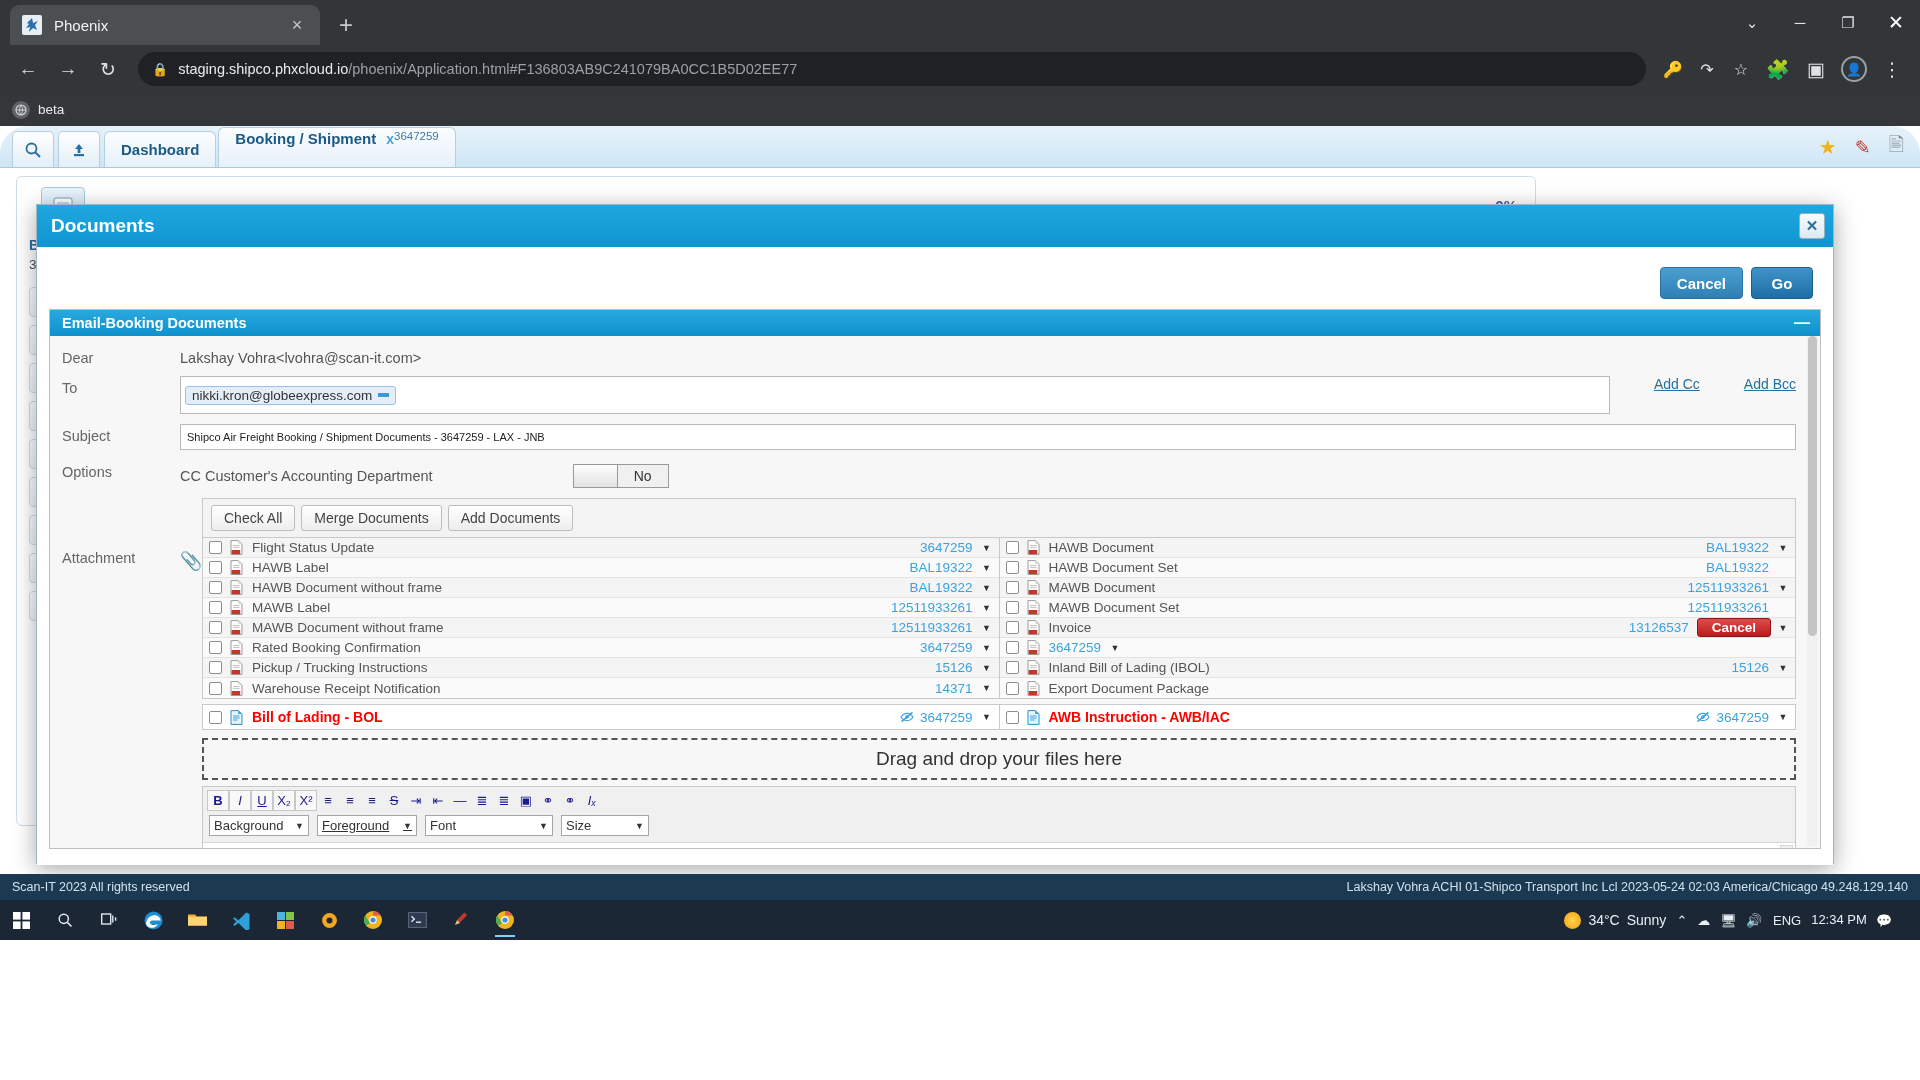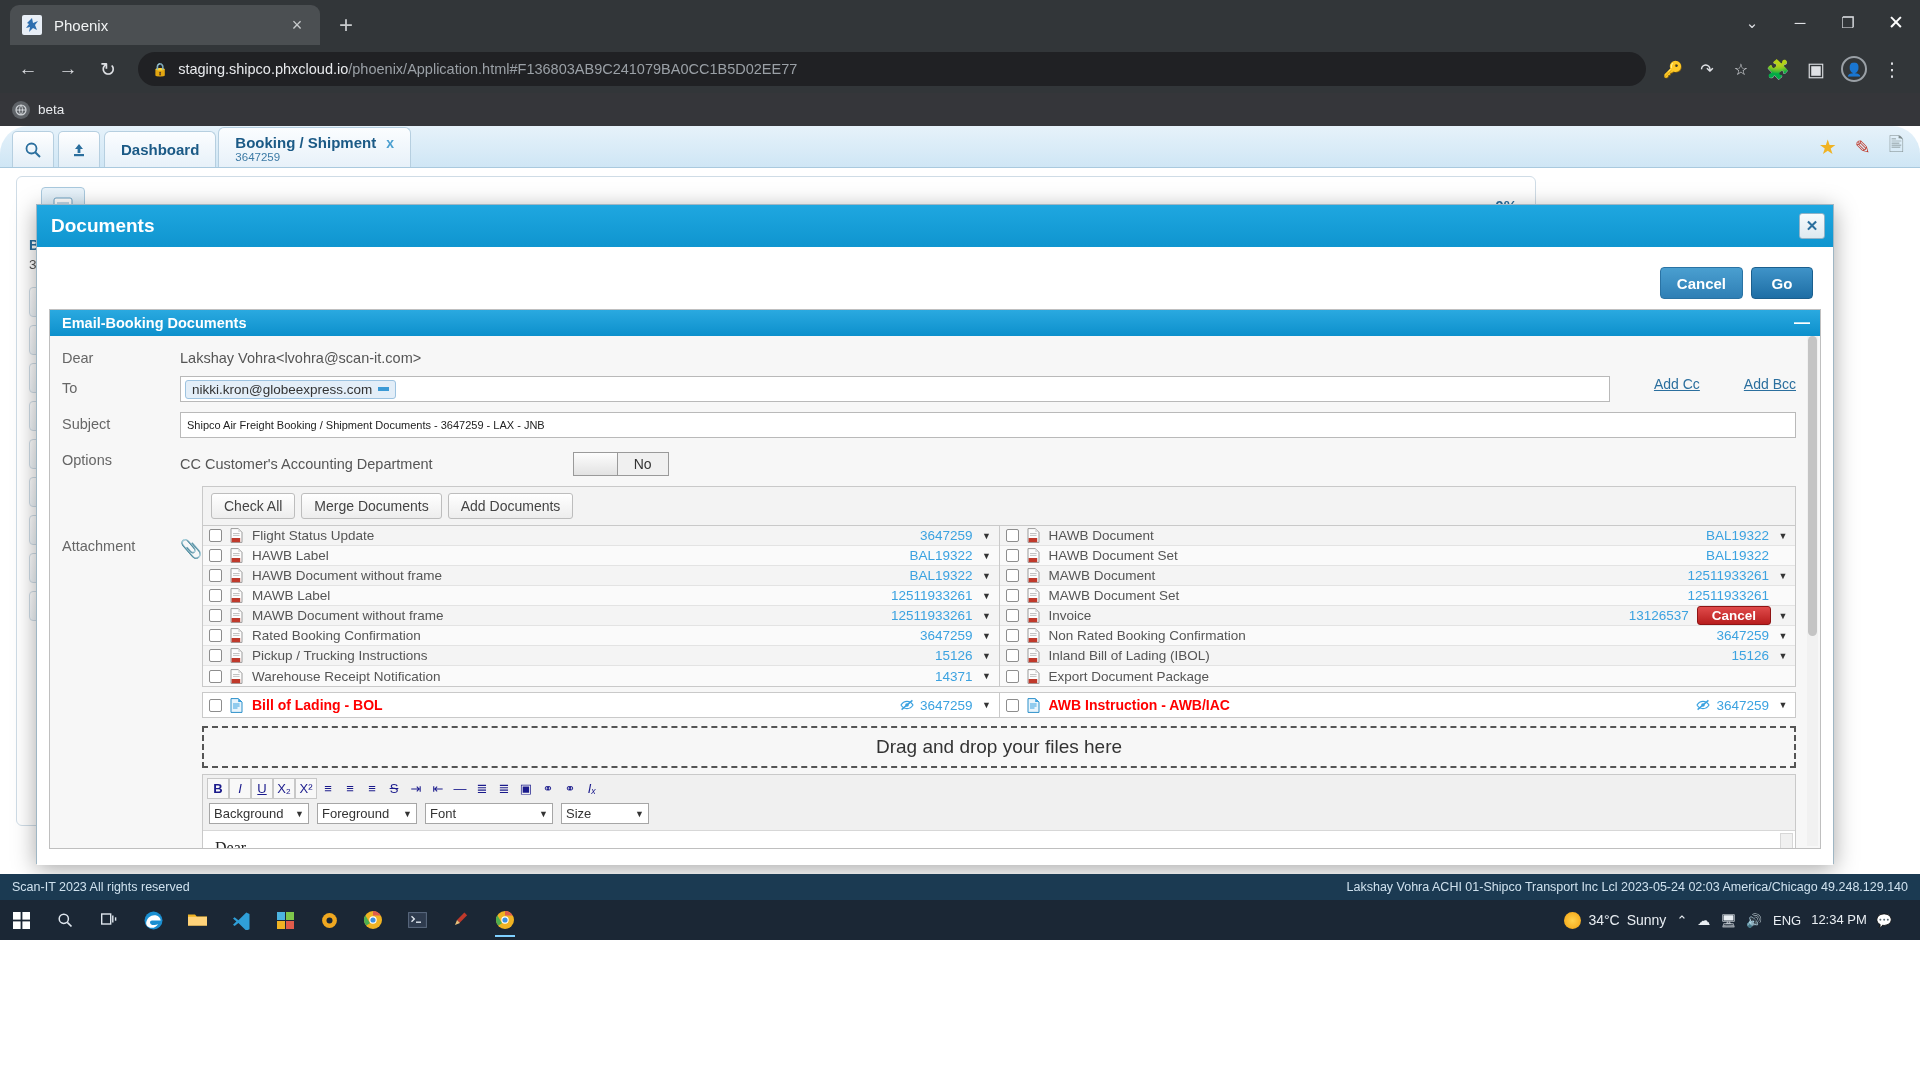--- a/index.html
+++ b/index.html
@@ -74,21 +74,21 @@
     border: 1px solid #b6cfe0; border-radius: 5px 5px 0 0; border-bottom: none;
     display:flex; align-items:center; justify-content:center; cursor:pointer;
   }
   .app-tab {
     height: 36px; padding: 0 16px; margin-right: 2px;
     background: linear-gradient(#fbfdff,#e7f1f9);
     border: 1px solid #b6cfe0; border-bottom: none; border-radius: 6px 6px 0 0;
     color: #1b5a86; font-weight: bold; font-size: 15px;
     display:flex; align-items:center; cursor:pointer;
   }
-  .app-tab.two-line { flex-direction: column; align-items: flex-start; justify-content: center; padding-top:2px; height: 40px; }
+  .app-tab.two-line { align-items: flex-start; justify-content: center; padding-top:2px; height: 40px; }
   .app-tab .sub { font-weight: normal; font-size: 11.5px; color:#3c7aa5; }
   .app-tab .tabx { color:#4a9fd0; font-size: 14px; margin-left: 10px; }
   .tab-row-wrap { display:flex; align-items:flex-end; }
   .tb-right-icons { position:absolute; right: 16px; bottom: 4px; display:flex; gap: 18px; align-items:center; }
 
   .content-strip { position: relative; height: 706px; background: #ffffff; }
   .ghost-panel {
     position:absolute; left: 16px; top: 8px; width: 1520px; height: 650px;
     border: 1px solid #cfdce6; border-radius: 6px; background:#fff;
   }
@@ -145,21 +145,21 @@
     display:flex; align-items:center; padding: 0 12px; position:relative;
   }
   .panel-min { position:absolute; right: 10px; color:#fff; font-size:16px; cursor:pointer; }
 
   .form { padding: 10px 12px 0 12px; }
   .frow { display:flex; align-items:flex-start; margin-bottom: 10px; }
   .flabel { width: 118px; color:#666; font-size: 14.5px; padding-top: 4px; flex:0 0 118px; }
   .fval { flex: 1; color:#555; font-size: 14.5px; padding-top: 4px;}
 
   .to-input {
-    flex: 1; height: 26px; border: 1px solid #b9b9b9; background:#fff;
+    flex: 1; height: 38px; border: 1px solid #b9b9b9; background:#fff;
     display:flex; align-items:center; padding: 0 4px;
   }
   .chip {
     background: #e3eef8; border: 1px solid #9dc3e0; border-radius: 3px;
     padding: 1px 6px 1px 6px; font-size: 13.5px; color:#333;
     display:flex; align-items:center; gap:6px;
   }
   .chip-x { width: 11px; height: 4px; background:#3b9ad6; display:inline-block; }
   .addlink { color:#2b6f9e; font-size: 14px; text-decoration: underline; margin-left: 44px; white-space:nowrap; cursor:pointer; }
 
@@ -683,21 +683,20 @@
                           <span class="cbx"></span>
                           <span class="pdficon">
                             <svg width="13" height="15" viewBox="0 0 13 15">
                               <path d="M1 0.6h7.2L12 4v10.4H1z" fill="#fdfdfd" stroke="#9b9b9b"></path>
                               <path d="M8.2 0.6 12 4H8.2z" fill="#dcdcdc"></path>
                               <line x1="3" y1="5.5" x2="9.6" y2="5.5" stroke="#c3c3c3"></line>
                               <line x1="3" y1="7.4" x2="9.6" y2="7.4" stroke="#c3c3c3"></line>
                               <rect x="1.6" y="10" width="8.6" height="4.2" fill="#c0392b"></rect>
                             </svg>
                           </span>
-                          <span class="docname">Non Rated Booking Confirmation</span>
                           <span class="docref">3647259</span>
                           <span class="caret">▼</span>
                         </div>
                         <div class="docrow">
                           <span class="cbx"></span>
                           <span class="pdficon">
                             <svg width="13" height="15" viewBox="0 0 13 15">
                               <path d="M1 0.6h7.2L12 4v10.4H1z" fill="#fdfdfd" stroke="#9b9b9b"></path>
                               <path d="M8.2 0.6 12 4H8.2z" fill="#dcdcdc"></path>
                               <line x1="3" y1="5.5" x2="9.6" y2="5.5" stroke="#c3c3c3"></line>
@@ -800,21 +799,21 @@
                           <span class="ebtn">▣</span>
                           <span class="ebtn">⚭</span>
                           <span class="ebtn">⚭</span>
                           <span class="ebtn" style="font-style: italic;">Iₓ</span>
                         </div>
                       <div class="erow2" id="editor-selects">
                           <span class="esel" style="width: 100px;">
                             <span>Background</span>
                             <span class="cv">▼</span>
                           </span>
-                          <span class="esel" style="width: 100px;">
+                          <span class="esel" style="width: 100px; text-decoration: underline;">
                             <span>Foreground</span>
                             <span class="cv">▼</span>
                           </span>
                           <span class="esel" style="width: 128px;">
                             <span>Font</span>
                             <span class="cv">▼</span>
                           </span>
                           <span class="esel" style="width: 88px;">
                             <span>Size</span>
                             <span class="cv">▼</span>

